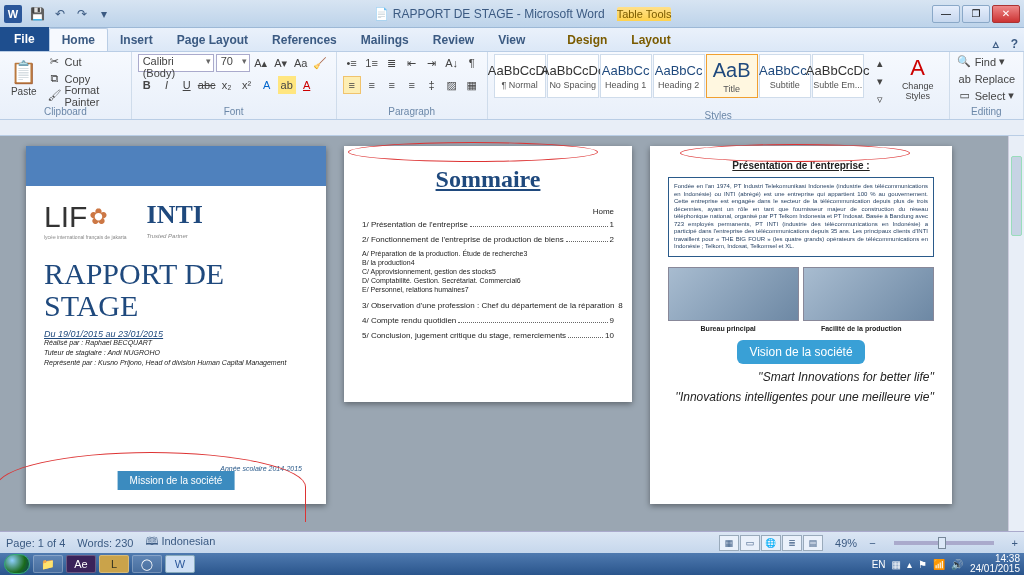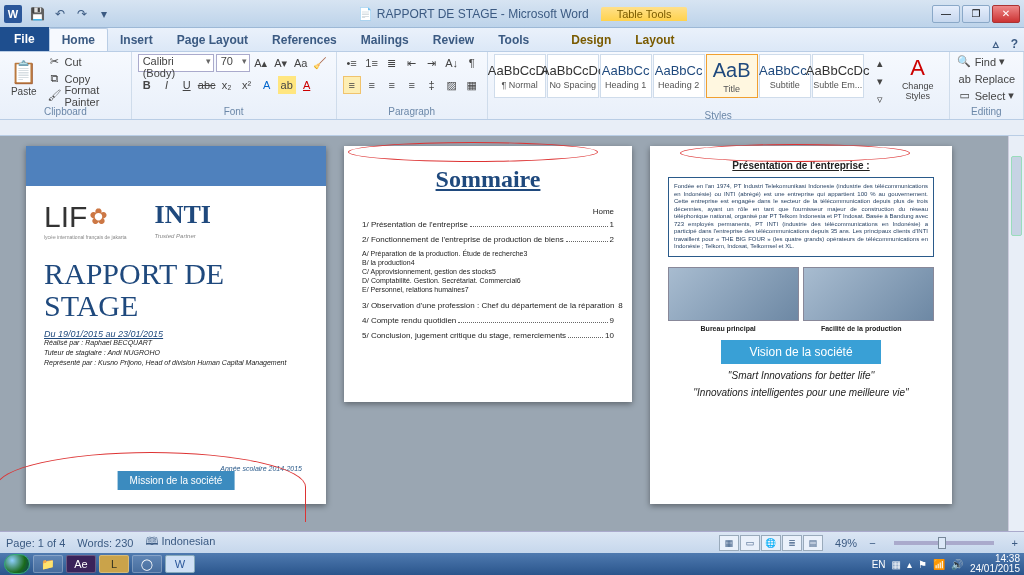--- a/index.html
+++ b/index.html
@@ -4,21 +4,21 @@
 <style>
 * { margin: 0; padding: 0; box-sizing: border-box; font-family: "Segoe UI", Tahoma, sans-serif; }
 body { width: 1024px; height: 575px; overflow: hidden; background: #fff; position: relative; }
 
 
 .titlebar { height: 28px; background: linear-gradient(#d7e4f2, #bdd3ea); display: flex; align-items: center; padding: 0 4px; border-bottom: 1px solid #9db8d6; }
 .titlebar .qat { display: flex; gap: 2px; align-items: center; }
 .titlebar .qat .icon { width: 20px; height: 20px; display: flex; align-items: center; justify-content: center; font-size: 12px; color: #3b5a82; }
 .titlebar .wicon { width: 18px; height: 18px; background: #2b579a; color: #fff; display: flex; align-items: center; justify-content: center; font-size: 11px; font-weight: bold; border-radius: 2px; margin-right: 4px; }
 .titlebar .title { flex: 1; text-align: left; font-size: 12px; color: #3b5a82; display: flex; justify-content: center; align-items: center; gap: 12px; }
-.titlebar .tabletools { background: linear-gradient(#ffe08a,#ffd24d); padding: 1px 16px; border-radius: 2px 2px 0 0; font-size: 11px; color: #7a5b00; }
+.titlebar .tabletools { background: linear-gradient(#ffe08a,#ffd24d); padding: 1px 0; border-radius: 2px 2px 0 0; font-size: 11px; color: #7a5b00; }
 .titlebar .winbtns { display: flex; gap: 2px; }
 .titlebar .winbtns .wb { width: 28px; height: 18px; background: linear-gradient(#e6eefc,#c6d7ee); border: 1px solid #8aa8c8; border-radius: 2px; display: flex; align-items: center; justify-content: center; font-size: 10px; }
 .titlebar .winbtns .close { background: linear-gradient(#e88,#c33); color: #fff; border-color: #a33; }
 
 
 .tabsrow { height: 24px; background: linear-gradient(#eaf1fb,#dce8f7); display: flex; align-items: flex-end; border-bottom: 1px solid #b9cde5; font-weight: bold; }
 .filetab { background: #1e4e8e; color: #fff; padding: 4px 14px; font-size: 12px; height: 24px; display: flex; align-items: center; }
 .rtab { padding: 4px 12px; font-size: 12px; color: #3b5a82; cursor: pointer; }
 .rtab.active { background: #f6f9fe; border: 1px solid #b9cde5; border-bottom: none; border-radius: 2px 2px 0 0; }
 .rtab.yellow { color: #7a5b00; }
@@ -53,21 +53,21 @@
 .ruler { height: 16px; background: #e8eef7; border-bottom: 1px solid #b9cde5; }
 .pages { position: absolute; top: 16px; bottom: 0; left: 0; right: 16px; display: flex; gap: 18px; padding: 10px 26px; overflow: hidden; }
 .scrollbar-v { position: absolute; right: 0; top: 16px; bottom: 0; width: 16px; background: #e8eef7; border-left: 1px solid #ccd; }
 .scrollbar-v .thumb { position: absolute; left: 2px; right: 2px; top: 20px; height: 80px; background: #c6d3e4; border: 1px solid #9db; border-radius: 2px; }
 .page { background: #fff; box-shadow: 0 2px 6px rgba(0,0,0,.4); padding: 14px 18px; font-size: 9px; color: #222; position: relative; }
 .page1 { width: 300px; height: 358px; }
 .page2 { width: 288px; height: 256px; }
 .page3 { width: 302px; height: 358px; }
 
 
-.logos { display: flex; gap: 28px; align-items: center; margin: 14px 0 18px; }
+.logos { display: flex; gap: 20px; align-items: center; margin: 14px 0 18px; }
 .logo-lif { font-family: Georgia, serif; font-size: 30px; color: #333; display: flex; align-items: center; }
 .flower { color: #c74; font-size: 22px; margin-left: 2px; }
 .logo-inti { font-family: Georgia, serif; font-size: 26px; color: #1f497d; font-weight: bold; }
 .rapport { font-family: Georgia, serif; font-size: 30px; color: #1f497d; line-height: 1.05; margin-bottom: 8px; }
 .dates { color: #1f497d; font-size: 9px; text-decoration: underline; font-style: italic; }
 .metaline { font-size: 7px; font-style: italic; margin-bottom: 3px; }
 .bluebar { position: absolute; bottom: 14px; left: 50%; transform: translateX(-50%); background: #3b8bbf; color: #fff; padding: 4px 12px; font-size: 10px; }
 .annee { position: absolute; bottom: 32px; right: 24px; font-size: 7px; font-style: italic; color: #2a5a8a; }
 .redmark1 { position: absolute; border: 1px solid #d33; border-radius: 50%; }
 
@@ -79,22 +79,22 @@
 .tocline .dots { flex: 1; border-bottom: 1px dotted #666; margin: 0 2px 2px; }
 .tocline .n { flex: 0 0 auto; }
 .tocsub { font-size: 7px; margin-bottom: 2px; display: flex; }
 
 
 .presentation { font-size: 10px; font-weight: bold; text-decoration: underline; text-align: center; margin-bottom: 6px; }
 .bluebox { border: 1px solid #2a5a8a; padding: 5px; font-size: 6px; text-align: justify; color: #1f3b5e; line-height: 1.25; }
 .photos { display: flex; gap: 4px; margin: 10px 0 4px; }
 .photo { flex: 1; height: 54px; background: linear-gradient(135deg,#a8bcd0,#6d88a4); border: 1px solid #889; }
 .captions { display: flex; justify-content: space-around; font-size: 7px; font-weight: bold; margin-bottom: 8px; }
-.vision { background: #39a0d6; color: #fff; text-align: center; padding: 5px 12px; font-size: 12px; margin: 4px auto; width: 160px; }
-.slogan { text-align: center; font-style: italic; font-size: 10px; margin-top: 6px; }
+.vision { background: #39a0d6; color: #fff; text-align: center; padding: 5px 12px; font-size: 12px; margin: 4px auto; width: 128px; border-radius: 6px; }
+.slogan { text-align: right; font-style: italic; font-size: 12px; margin-top: 6px; }
 
 
 .statusbar { position: absolute; bottom: 22px; left: 0; right: 0; height: 22px; background: linear-gradient(#dbe6f4,#c6d7ec); border-top: 1px solid #aac; display: flex; align-items: center; font-size: 11px; color: #3b5a82; padding: 0 6px; gap: 12px; }
 .statusbar .spacer { flex: 1; }
 .viewbtns { display: flex; gap: 1px; }
 .viewbtns .vb { width: 20px; height: 16px; border: 1px solid #9ab; background: #eaf1fb; display: flex; align-items: center; justify-content: center; font-size: 9px; }
 .zoomslider { width: 100px; height: 4px; background: #aac; position: relative; margin: 0 6px; }
 .zoomslider .zthumb { position: absolute; top: -4px; left: 44px; width: 8px; height: 12px; background: #dce8f7; border: 1px solid #789; }
 
 
@@ -128,21 +128,21 @@
 </div>
 
 <div class="tabsrow">
   <div class="filetab">File</div>
   <div class="rtab active">Home</div>
   <div class="rtab">Insert</div>
   <div class="rtab">Page Layout</div>
   <div class="rtab">References</div>
   <div class="rtab">Mailings</div>
   <div class="rtab">Review</div>
-  <div class="rtab">Tools</div>
+  <div class="rtab">View</div>
   <div style="width:18px"></div>
   <div class="rtab yellow">Design</div>
   <div class="rtab yellow">Layout</div>
   <div class="spacer"></div>
   <div class="helpicon">▵</div>
   <div class="helpicon">?</div>
 </div>
 
 <div class="ribbon">
 

